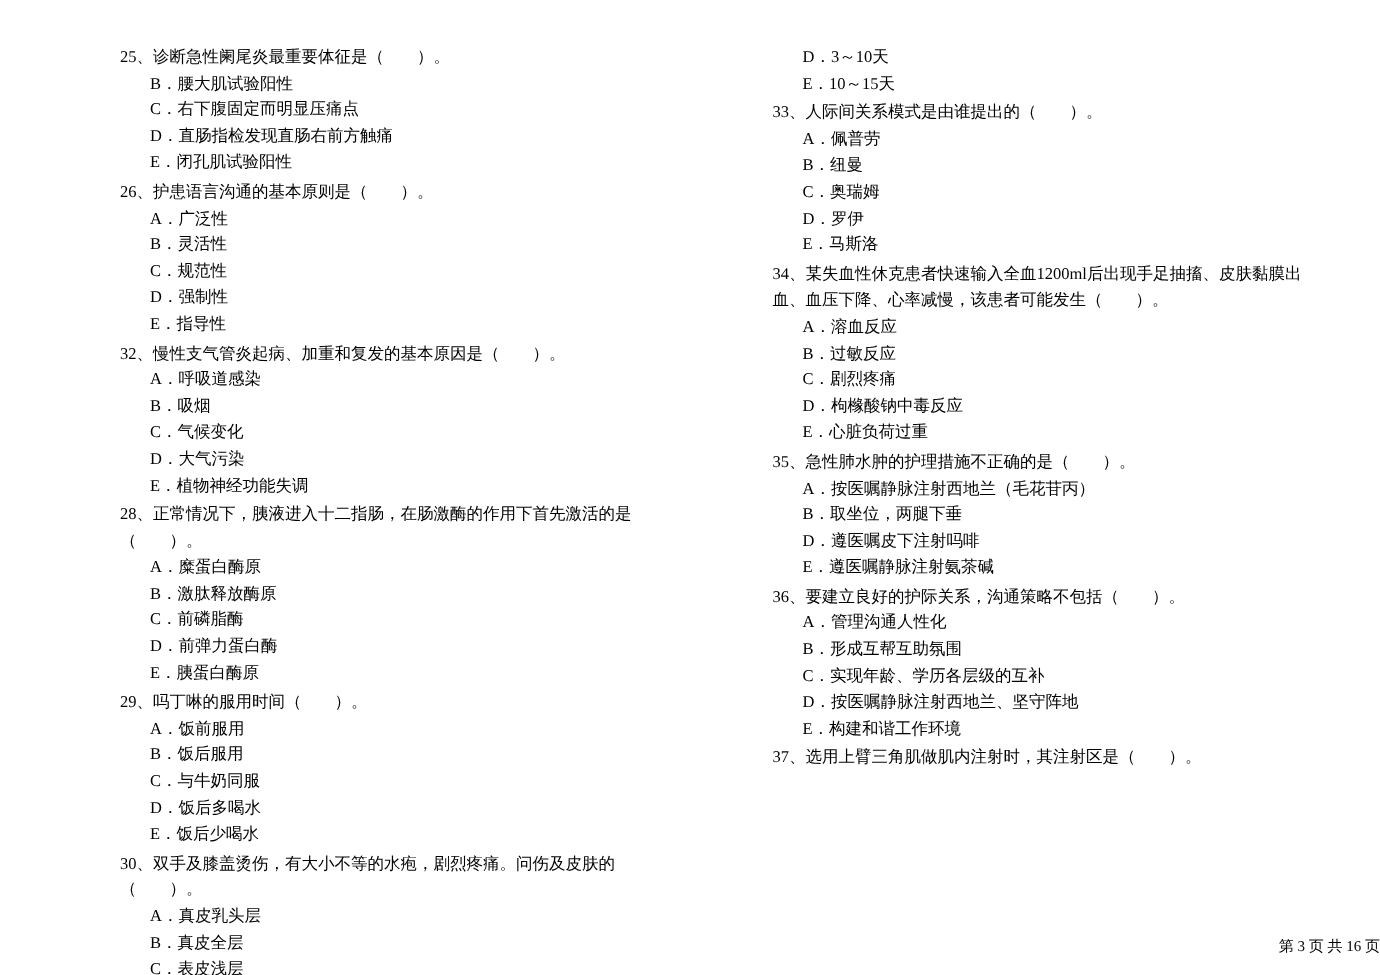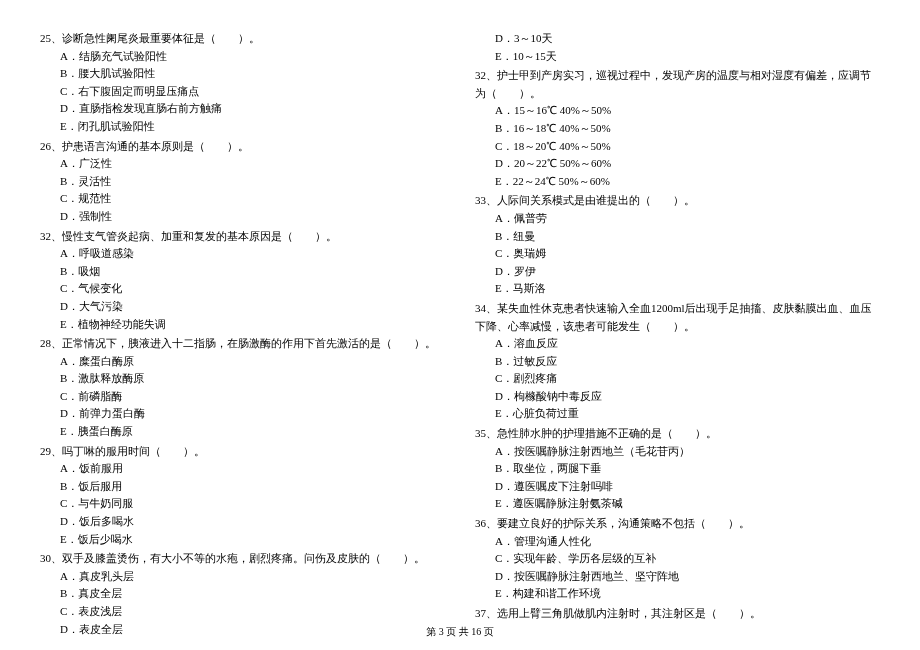--- a/index.html
+++ b/index.html
@@ -19,56 +19,57 @@
     }
     .columns {
       display: flex;
       gap: 30px;
     }
     .column {
       flex: 1;
     }
     .question {
       margin-bottom: 2px;
+      margin-left: 40px;
     }
     .q-text {
       display: block;
     }
     .option {
       display: block;
       padding-left: 20px;
     }
     .footer {
       position: absolute;
       bottom: 10px;
       left: 0;
       right: 0;
-      text-align: center;
+      text-align: right;
       font-size: 10px;
     }
   </style>
 </head>
 <body>
 
 <div class="columns">
   <div class="column">
     <div class="question">
       <span class="q-text">25、诊断急性阑尾炎最重要体征是（　　）。</span>
-      <span class="option">A．结肠充气试验阳性</span>
       <span class="option">B．腰大肌试验阳性</span>
       <span class="option">C．右下腹固定而明显压痛点</span>
       <span class="option">D．直肠指检发现直肠右前方触痛</span>
       <span class="option">E．闭孔肌试验阳性</span>
     </div>
     <div class="question">
       <span class="q-text">26、护患语言沟通的基本原则是（　　）。</span>
       <span class="option">A．广泛性</span>
       <span class="option">B．灵活性</span>
       <span class="option">C．规范性</span>
       <span class="option">D．强制性</span>
+      <span class="option">E．指导性</span>
     </div>
     <div class="question">
       <span class="q-text">32、慢性支气管炎起病、加重和复发的基本原因是（　　）。</span>
       <span class="option">A．呼吸道感染</span>
       <span class="option">B．吸烟</span>
       <span class="option">C．气候变化</span>
       <span class="option">D．大气污染</span>
       <span class="option">E．植物神经功能失调</span>
     </div>
     <div class="question">
@@ -96,28 +97,20 @@
     </div>
 
   </div>
 
   <div class="column">
     <div class="question">
       <span class="option">D．3～10天</span>
       <span class="option">E．10～15天</span>
     </div>
     <div class="question">
-      <span class="q-text">32、护士甲到产房实习，巡视过程中，发现产房的温度与相对湿度有偏差，应调节为（　　）。</span>
-      <span class="option">A．15～16℃ 40%～50%</span>
-      <span class="option">B．16～18℃ 40%～50%</span>
-      <span class="option">C．18～20℃ 40%～50%</span>
-      <span class="option">D．20～22℃ 50%～60%</span>
-      <span class="option">E．22～24℃ 50%～60%</span>
-    </div>
-    <div class="question">
       <span class="q-text">33、人际间关系模式是由谁提出的（　　）。</span>
       <span class="option">A．佩普劳</span>
       <span class="option">B．纽曼</span>
       <span class="option">C．奥瑞姆</span>
       <span class="option">D．罗伊</span>
       <span class="option">E．马斯洛</span>
     </div>
     <div class="question">
       <span class="q-text">34、某失血性休克患者快速输入全血1200ml后出现手足抽搐、皮肤黏膜出血、血压下降、心率减慢，该患者可能发生（　　）。</span>
       <span class="option">A．溶血反应</span>
@@ -129,20 +122,21 @@
     <div class="question">
       <span class="q-text">35、急性肺水肿的护理措施不正确的是（　　）。</span>
       <span class="option">A．按医嘱静脉注射西地兰（毛花苷丙）</span>
       <span class="option">B．取坐位，两腿下垂</span>
       <span class="option">D．遵医嘱皮下注射吗啡</span>
       <span class="option">E．遵医嘱静脉注射氨茶碱</span>
     </div>
     <div class="question">
       <span class="q-text">36、要建立良好的护际关系，沟通策略不包括（　　）。</span>
       <span class="option">A．管理沟通人性化</span>
+      <span class="option">B．形成互帮互助氛围</span>
       <span class="option">C．实现年龄、学历各层级的互补</span>
       <span class="option">D．按医嘱静脉注射西地兰、坚守阵地</span>
       <span class="option">E．构建和谐工作环境</span>
     </div>
     <div class="question">
       <span class="q-text">37、选用上臂三角肌做肌内注射时，其注射区是（　　）。</span>
 
     </div>
   </div>
 </div>

